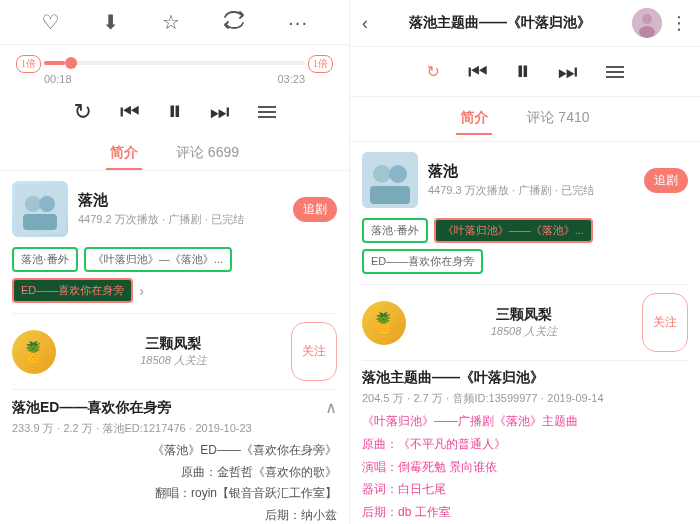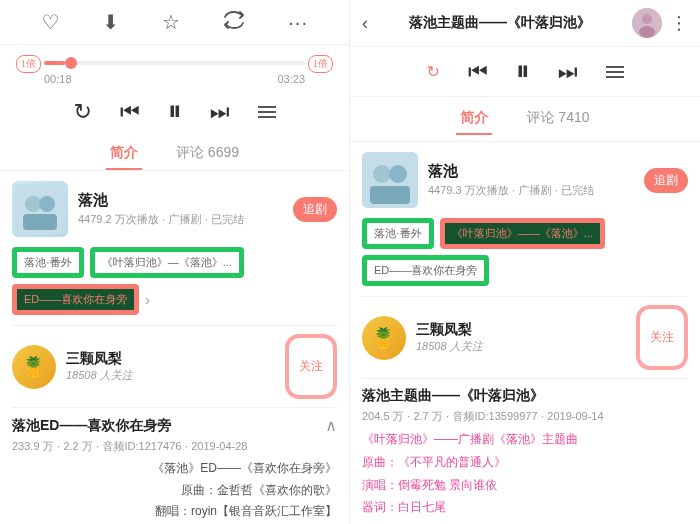--- a/index.html
+++ b/index.html
@@ -199,21 +199,21 @@
       display: flex;
       gap: 6px;
       margin-bottom: 10px;
       align-items: center;
       flex-wrap: wrap;
     }
 
     .tag {
       font-size: 11px;
       color: #666;
-      border: 5px solid #22c55e;
+      border: 2px solid #22c55e;
       border-radius: 4px;
       padding: 3px 7px;
     }
 
     .tag.selected {
       border-color: #f87b71;
       color: #f87b71;
       background: #14532d;
     }
 
@@ -236,36 +236,37 @@
       border-radius: 50%;
       background: linear-gradient(135deg, #f5c842, #e8a020);
       display: flex;
       align-items: center;
       justify-content: center;
       font-size: 20px;
     }
 
     .singer-info {
       flex: 1;
+      text-align: center;
     }
 
     .singer-name {
       font-size: 14px;
       font-weight: 600;
       color: #222;
     }
 
     .singer-fans {
       font-size: 11px;
       color: #999;
       font-style: italic;
     }
 
     .follow-btn-outline {
-      border: 4px solid #fca5a5;
+      border: 1px solid #fca5a5;
       color: #f87b71;
       background: #fff;
       border-radius: 14px;
       padding: 20px 10px;
       font-size: 12px;
       cursor: pointer;
     }
 
     .song-info-row {
       display: flex;
@@ -530,21 +531,21 @@
       <button class="follow-btn-outline">关注</button>
     </div>
 
     <div class="divider"></div>
 
     <div class="song-info-row">
       <span class="song-title-main">落池ED——喜欢你在身旁</span>
       <span style="font-size:16px; color:#999; cursor:pointer;">∧</span>
     </div>
     <div class="song-meta-row">
-      <span>233.9 万</span> · <span>2.2 万</span> · <span>音频ID:1217476</span> · <span>2019-04-28</span>
+      <span>233.9 万</span> · <span>2.2 万</span> · <span>落池ED:1217476</span> · <span>2019-10-23</span>
     </div>
     <div class="song-detail">
       <div>《落池》ED——《喜欢你在身旁》</div>
       <div>原曲：金哲哲《喜欢你的歌》</div>
       <div>翻唱：royin【银音音跃汇工作室】</div>
       <div>后期：纳小兹</div>
     </div>
 
   </div>
 </div>

